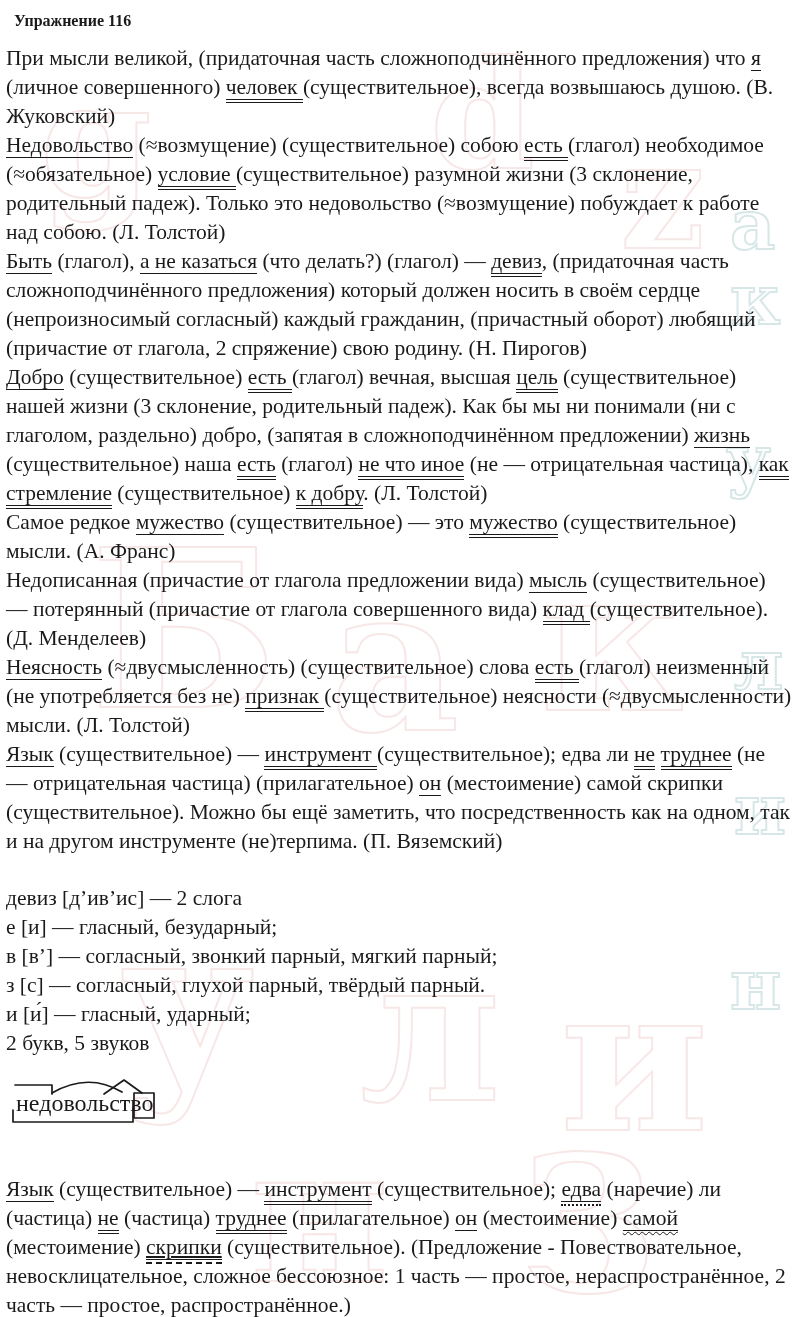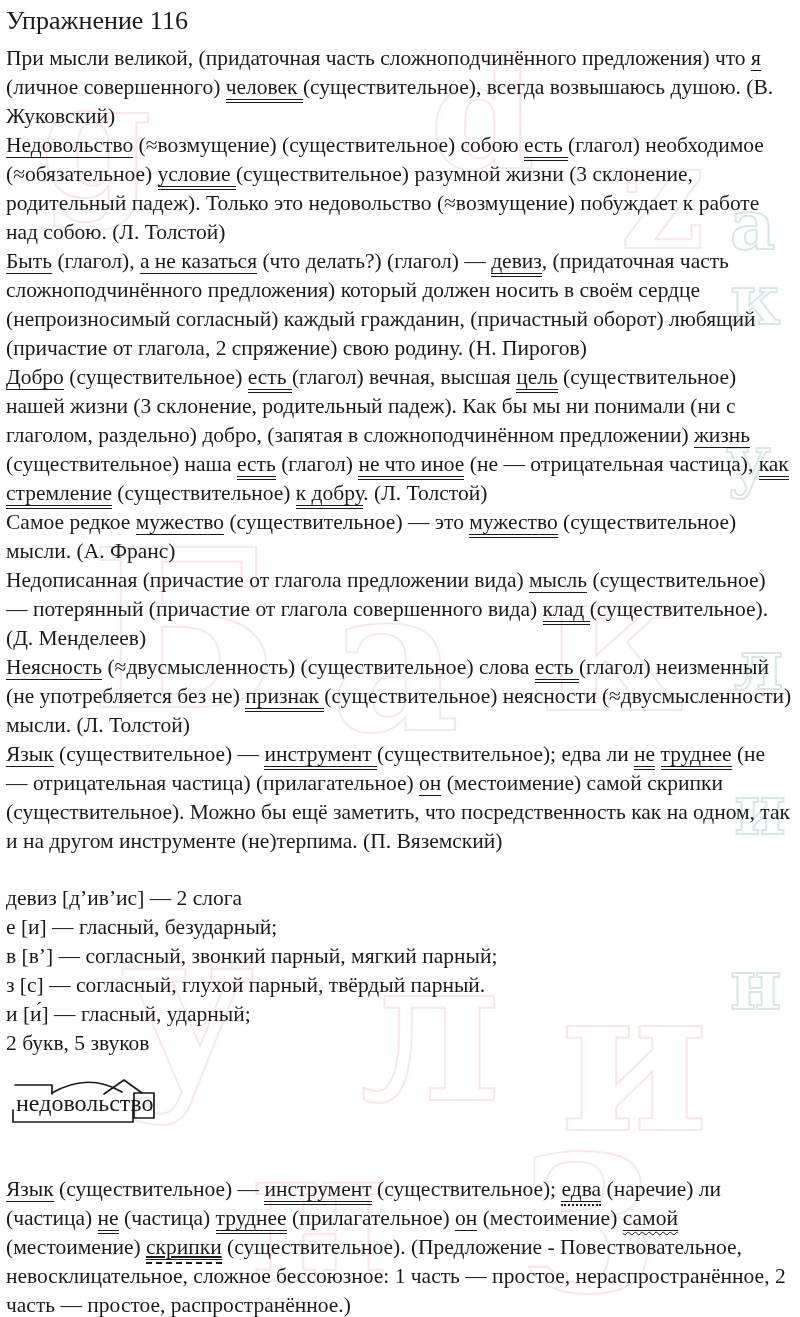--- a/index.html
+++ b/index.html
@@ -5,21 +5,21 @@
   html,body{margin:0;padding:0;}
   body{
     width:800px;height:1317px;background:#ffffff;overflow:hidden;position:relative;
     font-family:"Liberation Serif", serif;color:#1a1a1a;
   }
   #watermark-layer{position:absolute;inset:0;z-index:0;pointer-events:none;}
   .wm{position:absolute;font-family:"DejaVu Serif", serif;font-weight:bold;color:transparent;line-height:1;}
   .wm-pink{-webkit-text-stroke:2px rgba(230,170,170,0.28);}
   .wm-teal{-webkit-text-stroke:2px rgba(140,185,185,0.35);}
   #content{position:relative;z-index:1;padding:6px 8px 0 6px;font-size:21.5px;line-height:29px;}
-  .title{font-weight:normal;font-size:26px;margin:0 0 9px 0;}
+  .title{font-weight:bold;font-size:16px;margin:0 0 9px 8px;}
   .para{margin:0;}
   
   .seg-n{}
   .seg-u{border-bottom:1.5px solid #1a1a1a;}
   .seg-uu{border-bottom:4px double #1a1a1a;}
   .seg-udot{display:inline-block;position:relative;border-bottom:1.5px solid #1a1a1a;line-height:23px;margin-top:28px;}
   .seg-udot::after{content:"";position:absolute;left:0;right:0;bottom:-5px;border-bottom:2px dotted #1a1a1a;}
   .seg-udash{display:inline-block;position:relative;border-bottom:1.5px solid #1a1a1a;line-height:23px;text-decoration:underline;}
   .seg-udash::after{content:"";position:absolute;left:0;right:0;bottom:-5px;border-bottom:2px dashed #1a1a1a;}
   .seg-uwavy{display:inline-block;border-bottom:1.5px solid #1a1a1a;line-height:23px;

